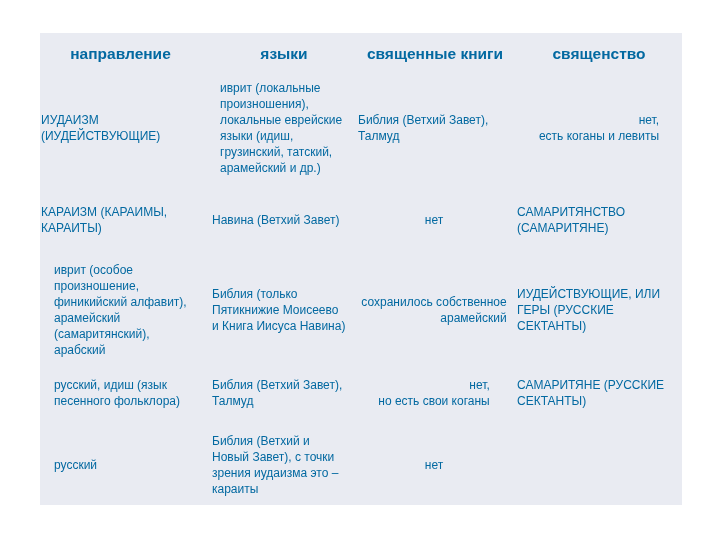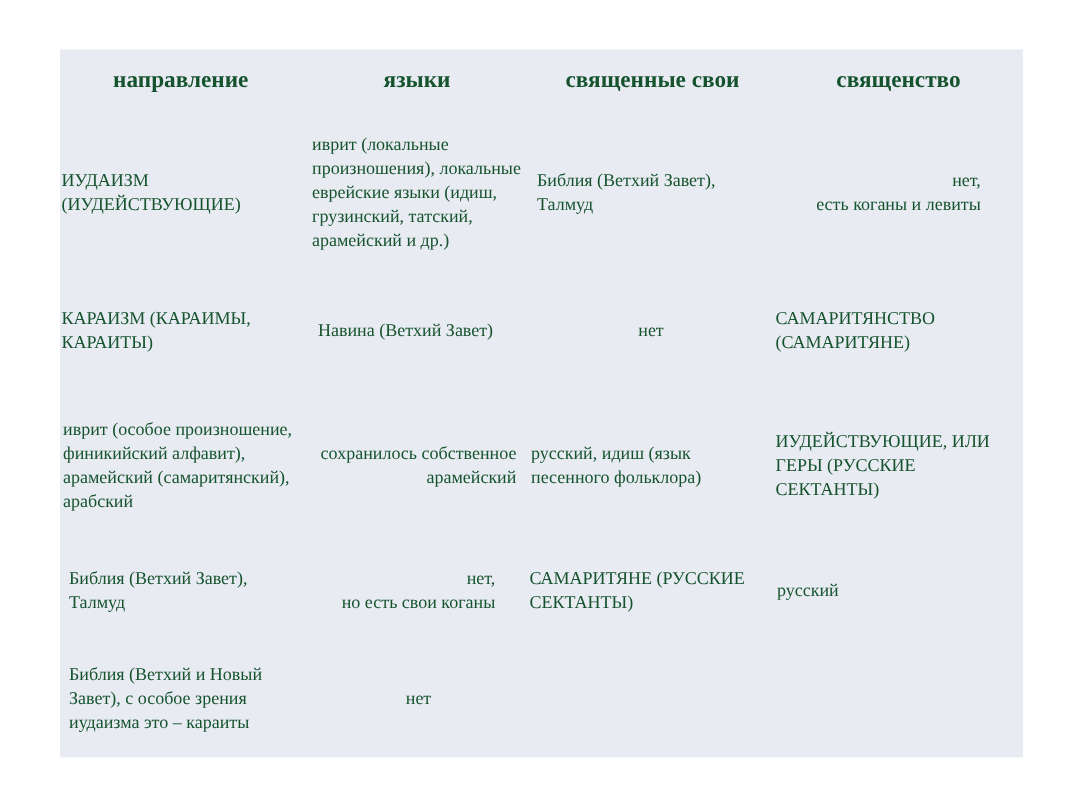--- a/index.html
+++ b/index.html
@@ -6,22 +6,22 @@
     margin: 0;
     padding: 0;
     background: #ffffff;
   }
   .slide {
     position: relative;
     width: 720px;
     height: 540px;
     background: #ffffff;
     overflow: hidden;
-    font-family: Liberation Serif, serif;
-    color: #14532d;
+    font-family: Liberation Sans, sans-serif;
+    color: #0369a1;
   }
   .judaism-table {
     position: absolute;
     left: 40px;
     top: 33px;
     width: 642px;
     height: 472px;
     background: #e9ebf2;
     display: grid;
     grid-template-columns: 166px 146px 164px 166px;
@@ -37,21 +37,21 @@
     overflow: hidden;
   }
   .cell.header {
     font-weight: bold;
     font-size: 15.5px;
     line-height: 18px;
     justify-content: center;
     text-align: center;
   }
   .cell.col-0 { padding-left: 1px; padding-right: 6px; }
-  .cell.col-1 { padding-left: 2px; padding-right: 4px; }
+  .cell.col-1 { padding-left: 2px; padding-right: 4px; margin-left: 12px; }
   .cell.col-2 { padding-left: 6px; padding-right: 4px; }
   .cell.col-3 {
     justify-content: center;
     text-align: right;
     white-space: pre-line;
     padding-left: 4px;
     padding-right: 4px;
   }
   .cell.header.col-0,
   .cell.header.col-1,
@@ -63,43 +63,44 @@
   }
 </style>
 </head>
 <body>
 
 <div class="slide">
   <div class="judaism-table">
 
     <div class="cell header col-0">направление</div>
     <div class="cell header col-1">языки</div>
-    <div class="cell header col-2">священные свои</div>
+    <div class="cell header col-2">священные книги</div>
     <div class="cell header col-3">священство</div>
 
     <div class="cell col-0">ИУДАИЗМ (ИУДЕЙСТВУЮЩИЕ)</div>
     <div class="cell col-1">иврит (локальные произношения), локальные еврейские языки (идиш, грузинский, татский, арамейский и др.)</div>
     <div class="cell col-2">Библия (Ветхий Завет), Талмуд</div>
     <div class="cell col-3">нет,
 есть коганы и левиты</div>
 
     <div class="cell col-0">КАРАИЗМ (КАРАИМЫ, КАРАИТЫ)</div>
     <div class="cell col-2">Навина (Ветхий Завет)</div>
     <div class="cell col-3">нет</div>
 
     <div class="cell col-0">САМАРИТЯНСТВО (САМАРИТЯНЕ)</div>
     <div class="cell col-1">иврит (особое произношение, финикийский алфавит), арамейский (самаритянский), арабский</div>
+    <div class="cell col-2">Библия (только Пятикнижие Моисеево и Книга Иисуса Навина)</div>
     <div class="cell col-3">сохранилось собственное
 арамейский</div>
 
+    <div class="cell col-0">ИУДЕЙСТВУЮЩИЕ, ИЛИ ГЕРЫ (РУССКИЕ СЕКТАНТЫ)</div>
     <div class="cell col-1">русский, идиш (язык песенного фольклора)</div>
-    <div class="cell col-0">ИУДЕЙСТВУЮЩИЕ, ИЛИ ГЕРЫ (РУССКИЕ СЕКТАНТЫ)</div>
     <div class="cell col-2">Библия (Ветхий Завет), Талмуд</div>
     <div class="cell col-3">нет,
 но есть свои коганы</div>
 
     <div class="cell col-0">САМАРИТЯНЕ (РУССКИЕ СЕКТАНТЫ)</div>
     <div class="cell col-1">русский</div>
-    <div class="cell col-2">Библия (Ветхий и Новый Завет), с особое зрения иудаизма это – караиты</div>
+    <div class="cell col-2">Библия (Ветхий и Новый Завет), с точки зрения иудаизма это – караиты</div>
     <div class="cell col-3">нет</div>
 
   </div>
 </div>
 
 </body></html>

